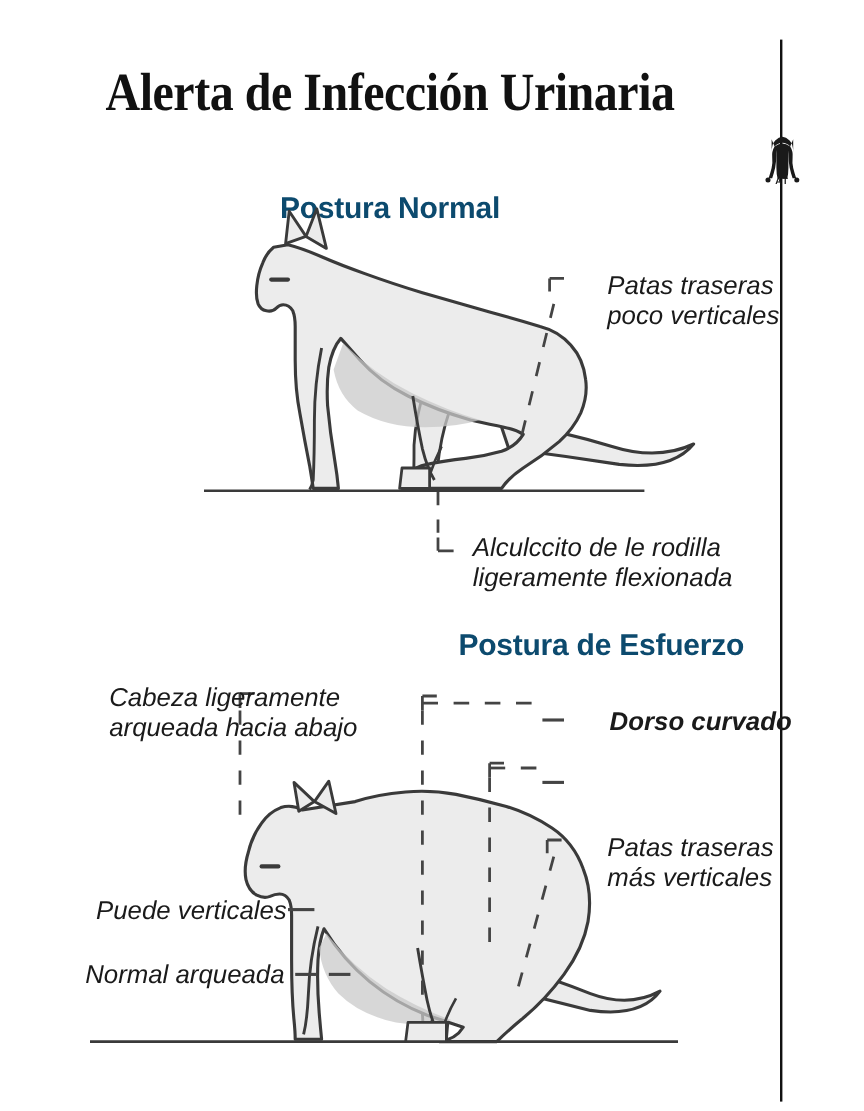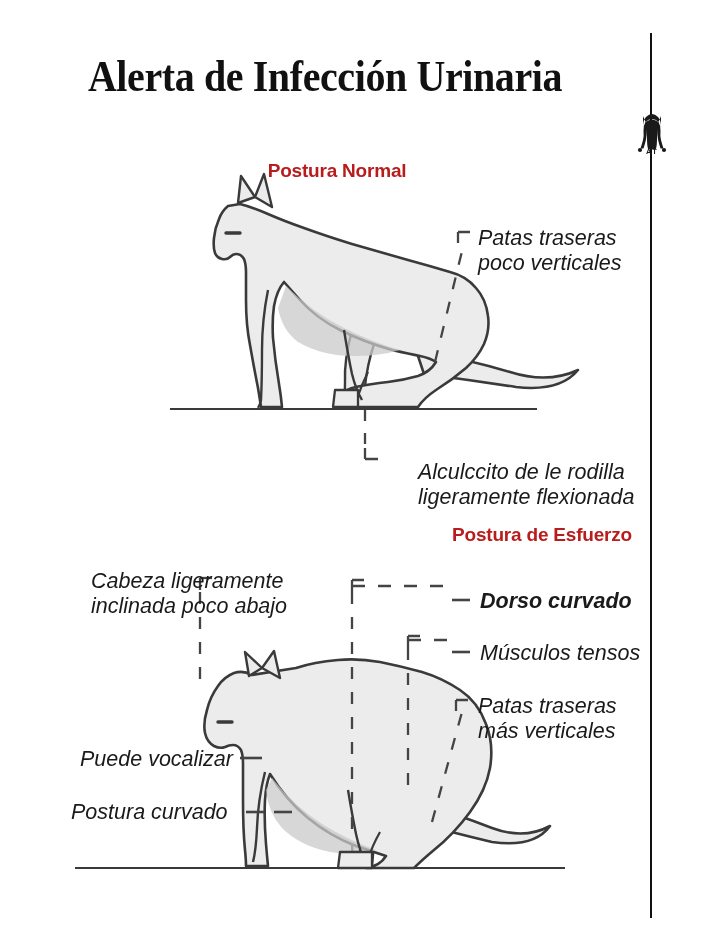--- a/index.html
+++ b/index.html
@@ -48,43 +48,42 @@
     left: 632px;
     top: 110px;
     width: 40px;
     height: 48px;
   }
   .logo svg { display: block; }
   
   .section-heading {
     position: absolute;
     font-weight: bold;
-    font-size: 19px;
-    color: #b91c1c;
+    font-size: 25px;
+    color: #0c4a6e;
     letter-spacing: -0.2px;
     white-space: nowrap;
-    margin-left: 12px;
   }
   #heading-normal { left: 0px; top: 160px; width: 650px; text-align: center; }
   #heading-strain { left: 0px; top: 524px; width: 620px; text-align: right; }
 
   
   .annot {
     position: absolute;
     font-size: 21.5px;
     font-style: italic;
     line-height: 1.18;
     color: #1a1a1a;
     white-space: pre-line;
   }
-  .annot.right { text-align: left; }
+  .annot.right { text-align: left; margin-left: 28px; }
   .annot.left  { text-align: left; }
 
   #annot-hind-normal  { left: 478px; top: 226px; }
-  #annot-knee         { left: 418px; top: 444px; margin-top: 16px; }
+  #annot-knee         { left: 394px; top: 444px; }
   #annot-head         { left: 91px;  top: 569px; }
   #annot-back         { left: 480px; top: 589px; font-weight: bold; }
   #annot-muscles      { left: 480px; top: 641px; }
   #annot-hind-strain  { left: 478px; top: 694px; }
   #annot-vocal        { left: 80px;  top: 747px; }
   #annot-arched       { left: 71px;  top: 800px; }
 
   
   .canvas {
     position: absolute;
@@ -291,26 +290,25 @@
     </g>
   </svg>
 
   <div class="annot right" id="annot-hind-normal">Patas traseras
 poco verticales</div>
 
   <div class="annot" id="annot-knee">Alculccito de le rodilla
 ligeramente flexionada</div>
 
   <div class="annot left" id="annot-head">Cabeza ligeramente
-inclinada poco abajo</div>
+arqueada hacia abajo</div>
 
   <div class="annot right" id="annot-back">Dorso curvado</div>
 
-  <div class="annot right" id="annot-muscles">Músculos tensos</div>
 
   <div class="annot right" id="annot-hind-strain">Patas traseras
 más verticales</div>
 
-  <div class="annot left" id="annot-vocal">Puede vocalizar</div>
-
-  <div class="annot left" id="annot-arched">Postura curvado</div>
+  <div class="annot left" id="annot-vocal">Puede verticales</div>
+
+  <div class="annot left" id="annot-arched">Normal arqueada</div>
 
 </div>
 
 </body></html>

